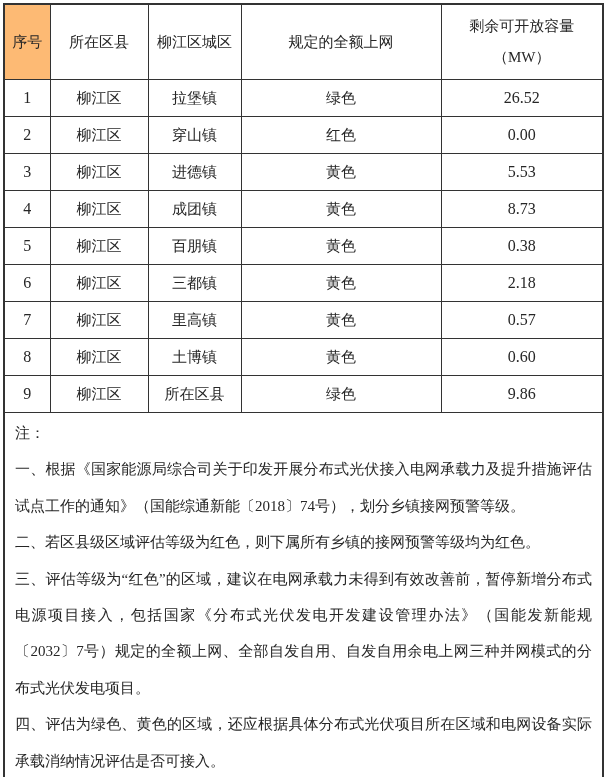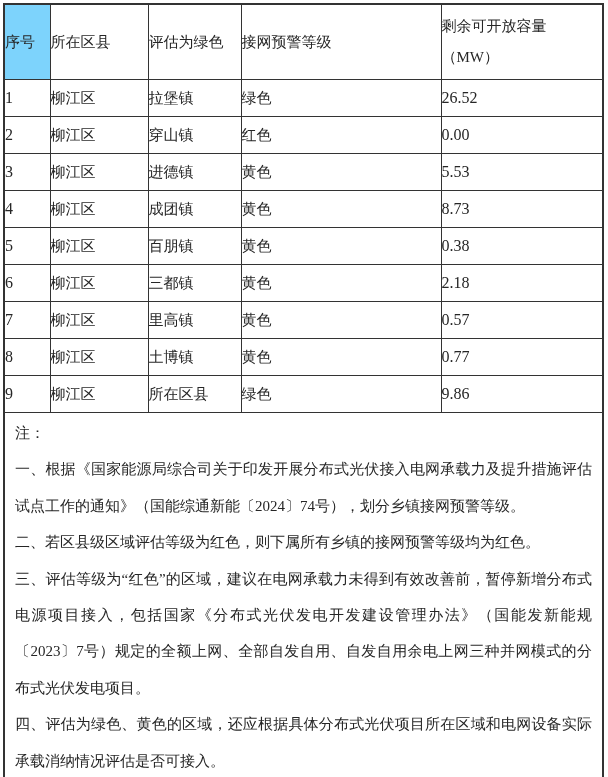--- a/index.html
+++ b/index.html
@@ -20,30 +20,30 @@
     border-collapse: collapse;
     table-layout: fixed;
     width: 599px;
     border: 2px solid #333333;
   }
   .capacity-table th,
   .capacity-table td {
     border: 1px solid #333333;
     font-weight: normal;
     font-size: 15px;
-    text-align: left;
+    text-align: center;
     vertical-align: middle;
     padding: 0;
     overflow: hidden;
   }
   .capacity-table thead th {
     height: 74px;
   }
   .capacity-table thead th.shaded {
-    background: #7dd3fc;
+    background: #fdba74;
   }
   .capacity-table tbody td {
     height: 36px;
   }
   .cap-head-line {
     line-height: 31px;
   }
   td.num, td.capacity {
     font-size: 16px;
   }
@@ -69,22 +69,22 @@
       <col style="width:46px">
       <col style="width:98px">
       <col style="width:93px">
       <col style="width:200px">
       <col style="width:162px">
     </colgroup>
     <thead>
       <tr>
         <th class="shaded">序号</th>
         <th>所在区县</th>
-        <th>评估为绿色</th>
-        <th>接网预警等级</th>
+        <th>柳江区城区</th>
+        <th>规定的全额上网</th>
         <th>
           <div class="cap-head-line">剩余可开放容量</div>
           <div class="cap-head-line">（MW）</div>
         </th>
       </tr>
     </thead>
     <tbody>
       <tr>
         <td class="num">1</td>
         <td>柳江区</td>
@@ -132,33 +132,33 @@
         <td>柳江区</td>
         <td>里高镇</td>
         <td>黄色</td>
         <td class="capacity">0.57</td>
       </tr>
       <tr>
         <td class="num">8</td>
         <td>柳江区</td>
         <td>土博镇</td>
         <td>黄色</td>
-        <td class="capacity">0.77</td>
+        <td class="capacity">0.60</td>
       </tr>
       <tr>
         <td class="num">9</td>
         <td>柳江区</td>
         <td>所在区县</td>
         <td>绿色</td>
         <td class="capacity">9.86</td>
       </tr>
       <tr>
         <td class="notes-cell" colspan="5">
           <p>注：</p>
-          <p>一、根据《国家能源局综合司关于印发开展分布式光伏接入电网承载力及提升措施评估试点工作的通知》（国能综通新能〔2024〕74号），划分乡镇接网预警等级。</p>
+          <p>一、根据《国家能源局综合司关于印发开展分布式光伏接入电网承载力及提升措施评估试点工作的通知》（国能综通新能〔2018〕74号），划分乡镇接网预警等级。</p>
           <p>二、若区县级区域评估等级为红色，则下属所有乡镇的接网预警等级均为红色。</p>
-          <p>三、评估等级为“红色”的区域，建议在电网承载力未得到有效改善前，暂停新增分布式电源项目接入，包括国家《分布式光伏发电开发建设管理办法》（国能发新能规〔2023〕7号）规定的全额上网、全部自发自用、自发自用余电上网三种并网模式的分布式光伏发电项目。</p>
+          <p>三、评估等级为“红色”的区域，建议在电网承载力未得到有效改善前，暂停新增分布式电源项目接入，包括国家《分布式光伏发电开发建设管理办法》（国能发新能规〔2032〕7号）规定的全额上网、全部自发自用、自发自用余电上网三种并网模式的分布式光伏发电项目。</p>
           <p>四、评估为绿色、黄色的区域，还应根据具体分布式光伏项目所在区域和电网设备实际承载消纳情况评估是否可接入。</p>
         </td>
       </tr>
     </tbody>
   </table>
 </div>
 
 </body></html>

